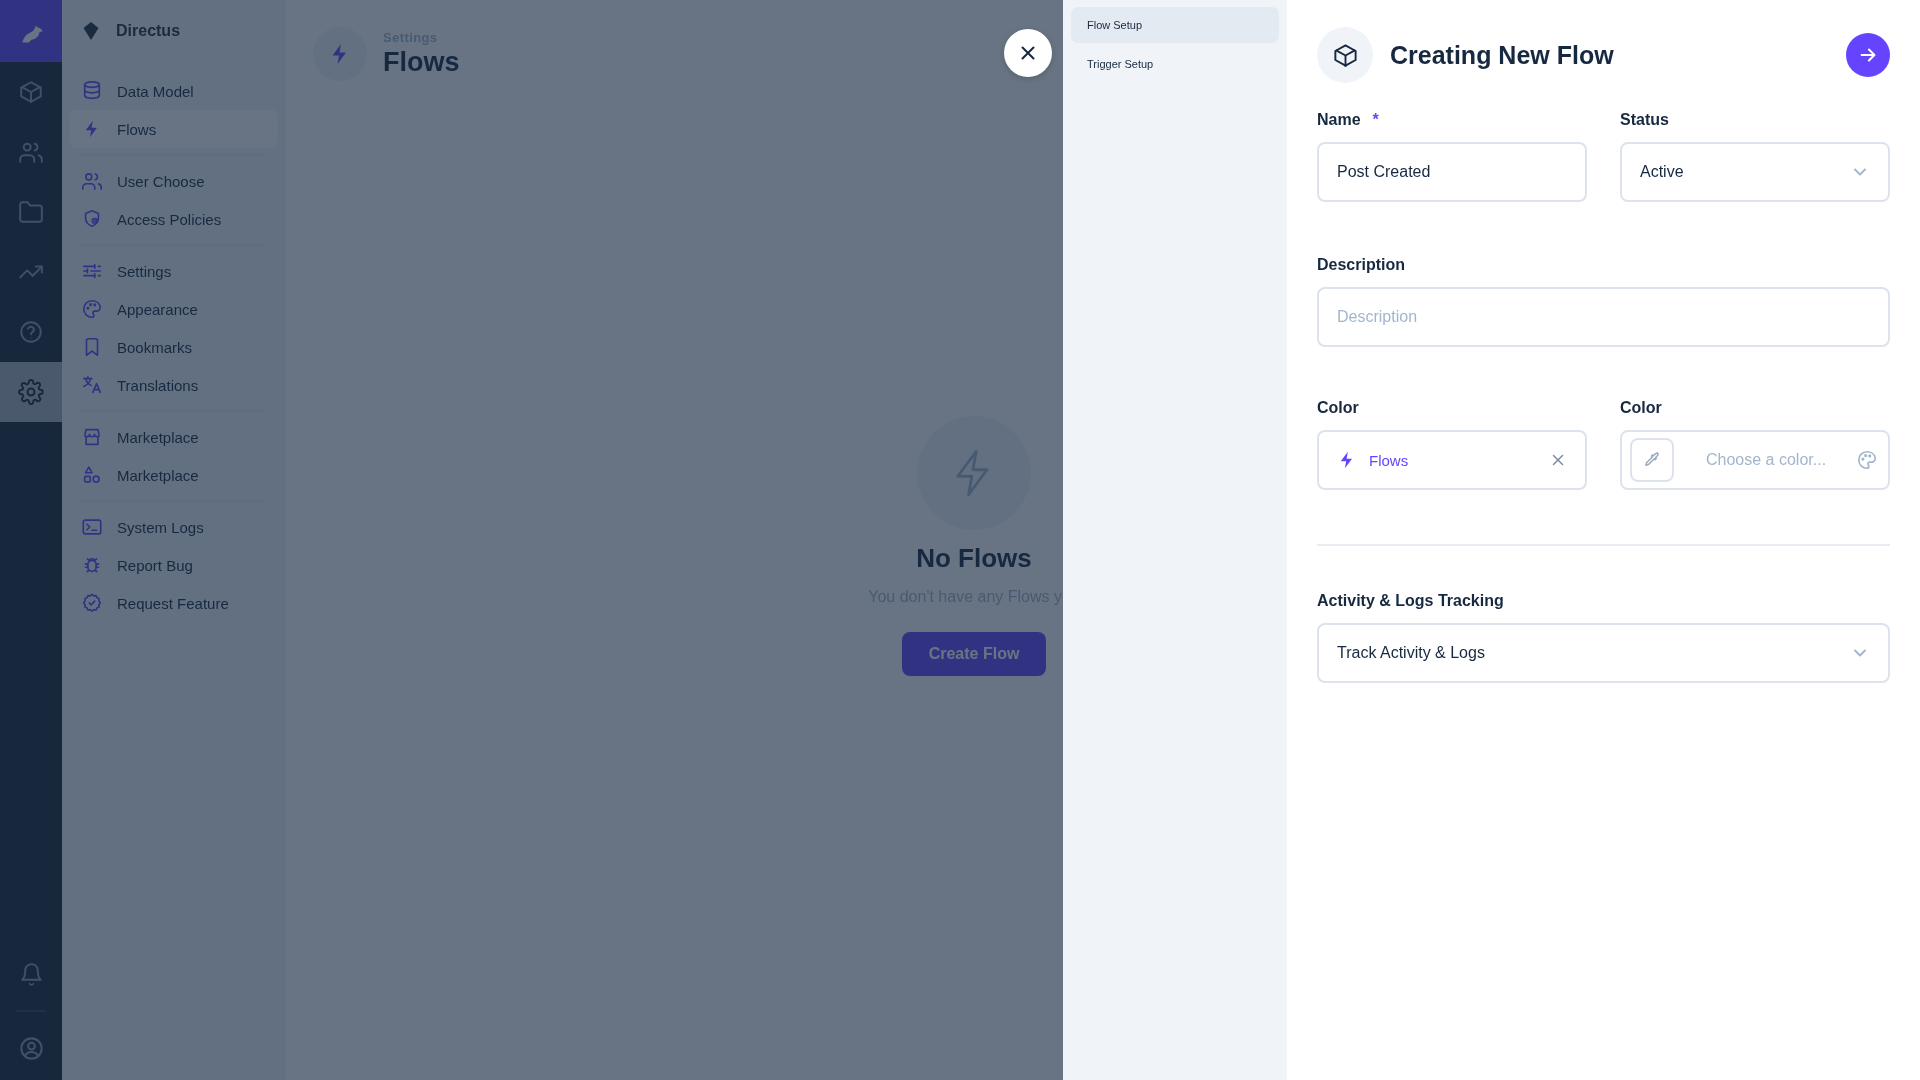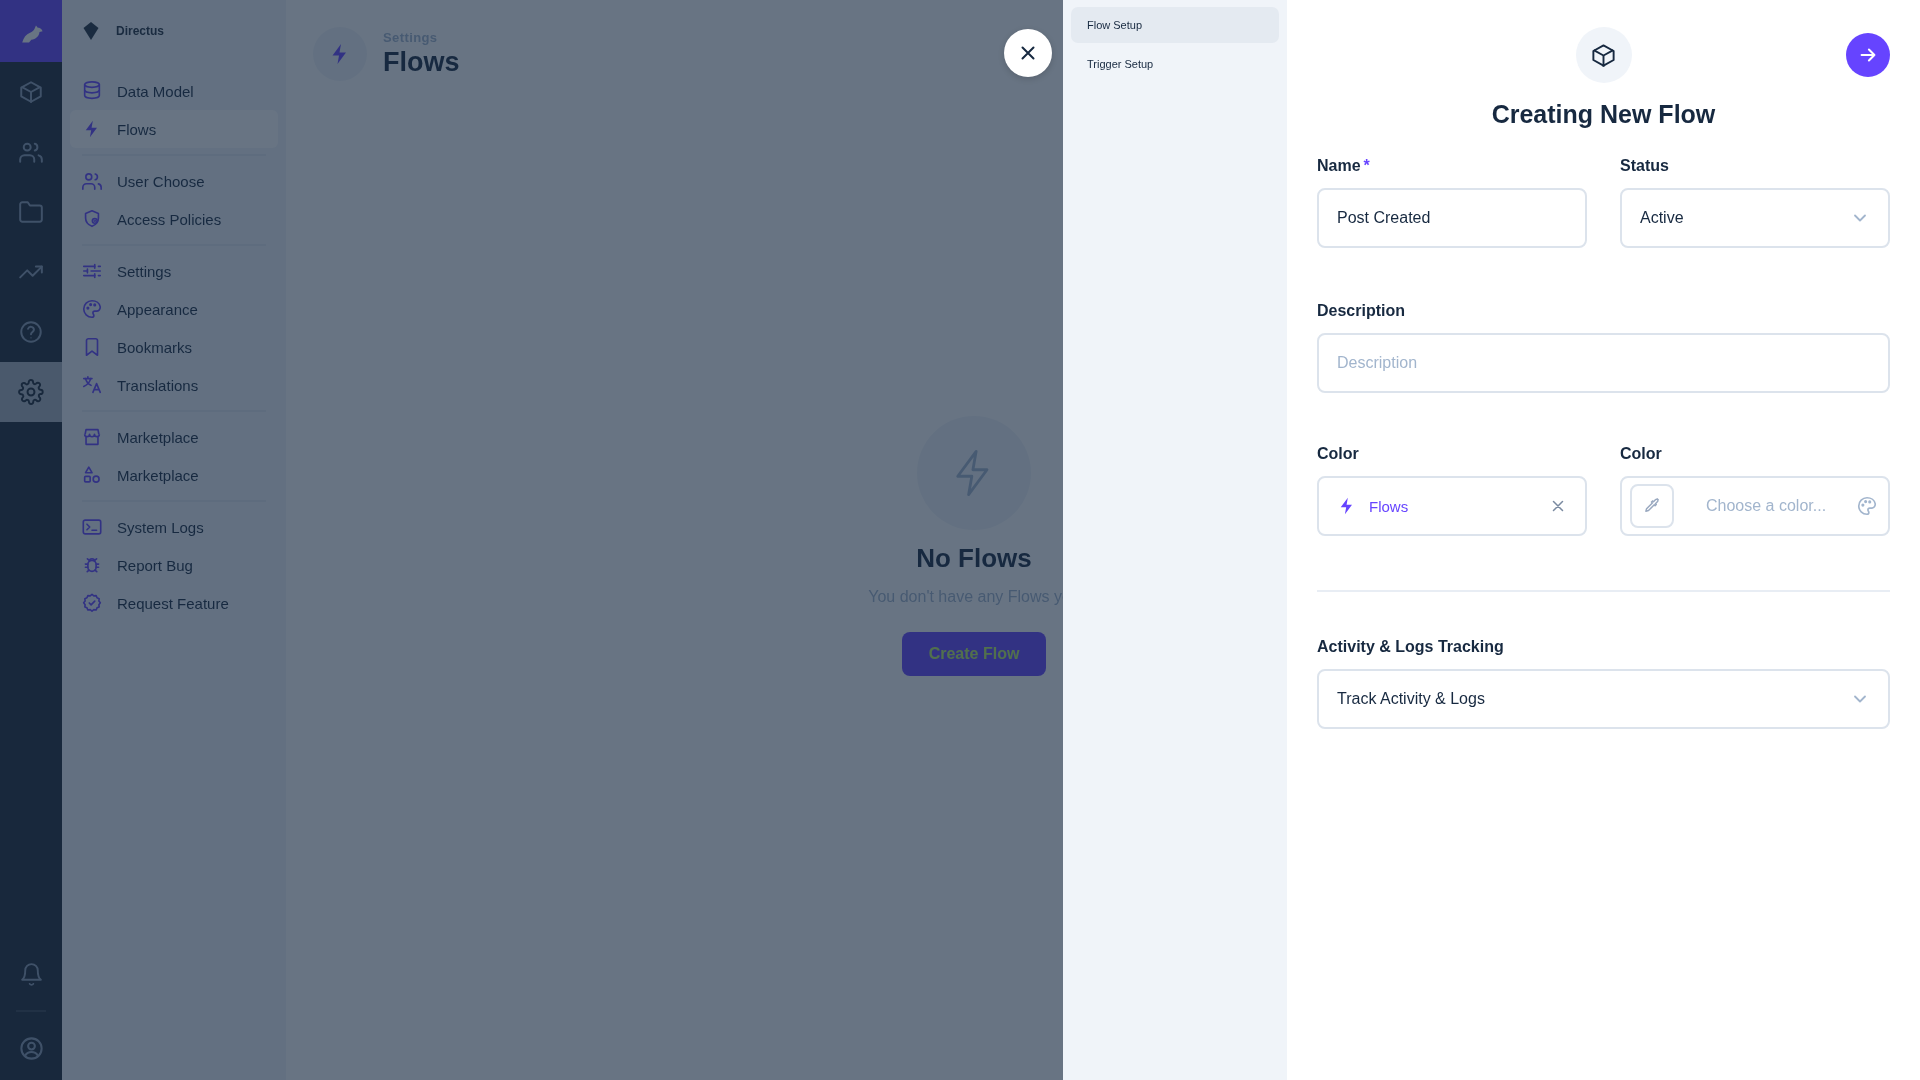--- a/index.html
+++ b/index.html
@@ -10,58 +10,58 @@
   .module-bar { position:absolute; left:0; top:0; width:62px; height:1080px; background:#1B2735; z-index:1; display:flex; flex-direction:column; align-items:center; }
   .logo-block { width:62px; height:62px; background:#6644FF; display:grid; place-items:center; flex:0 0 auto; }
   .mod-btn { width:62px; height:60px; display:grid; place-items:center; color:#8B9CB3; cursor:pointer; flex:0 0 auto; }
   .mod-btn.active { background:#A9B2BC; color:#1B2735; }
   .mod-bottom { margin-top:auto; display:flex; flex-direction:column; align-items:center; padding-bottom:2px; }
   .mod-divider { width:30px; height:2px; background:rgba(255,255,255,.12); margin:6px 0; }
 
   
   .nav { position:absolute; left:62px; top:0; width:224px; height:1080px; background:#F0F4F9; z-index:1; }
   .nav-header { height:62px; display:flex; align-items:center; gap:13px; padding:0 17px; }
-  .nav-header .pname { font-size:12px; font-weight:700; color:#22303F; }
+  .nav-header .pname { font-size:16px; font-weight:700; color:#22303F; }
   .nav-list { padding-top:10px; }
   .nav-item { height:38px; margin:0 8px; padding:0 10px; border-radius:6px; display:flex; align-items:center; gap:13px; font-size:15px; font-weight:500; color:#172940; cursor:pointer; }
   .nav-item.active { background:#FFFFFF; }
   .nicon { width:24px; height:24px; color:#6644FF; display:grid; place-items:center; flex:0 0 auto; }
   .nav-divider { height:2px; background:#E3E9F0; margin:6px 20px; }
 
   
   .main { position:absolute; left:286px; top:0; right:0; height:1080px; background:#fff; }
   .page-header { position:absolute; left:27px; top:27px; display:flex; align-items:center; gap:16px; }
   .icon-circle { width:54px; height:54px; border-radius:50%; background:#F0F4F9; display:grid; place-items:center; }
   .crumb { font-size:13px; font-weight:700; color:#A2B5CD; letter-spacing:.4px; margin-bottom:2px; }
   .page-title { font-size:27px; font-weight:800; color:#172940; }
   .empty-wrap { position:absolute; left:0; top:0; width:1376px; height:1080px; display:flex; flex-direction:column; align-items:center; }
   .empty-circle { margin-top:416px; width:114px; height:114px; border-radius:50%; background:#F0F4F9; display:grid; place-items:center; color:#A2B5CD; }
   .empty-title { margin-top:13px; font-size:26px; font-weight:800; color:#172940; }
   .empty-sub { margin-top:14px; font-size:16px; color:#A2B5CD; }
-  .cta-btn { margin-top:26px; height:44px; padding:0 27px; background:#6644FF; color:#bef264; font-size:16px; font-weight:700; border:none; border-radius:8px; cursor:pointer; font-family:inherit; }
+  .cta-btn { margin-top:26px; height:44px; padding:0 27px; background:#6644FF; color:#ffffff; font-size:16px; font-weight:700; border:none; border-radius:8px; cursor:pointer; font-family:inherit; }
 
   
   .dim-overlay { position:absolute; inset:0; background:rgba(23,41,64,0.65); z-index:5; }
 
   
   .drawer { position:absolute; left:1063px; top:0; right:0; height:1080px; z-index:10; display:flex; }
   .drawer-close { position:absolute; left:-59px; top:29px; width:48px; height:48px; border-radius:50%; background:#fff; border:none; display:grid; place-items:center; color:#172940; cursor:pointer; box-shadow:0 2px 6px rgba(0,0,0,.15); }
   .drawer-nav { width:224px; background:#F0F4F9; padding:7px 8px; flex:0 0 auto; }
   .dnav-item { height:36px; border-radius:7px; display:flex; align-items:center; padding:0 16px; font-size:11px; font-weight:500; color:#172940; margin-bottom:3px; cursor:pointer; }
   .dnav-item.active { background:#E4EAF1; }
   .drawer-main { flex:1; background:#fff; position:relative; padding:0 30px; }
-  .drawer-header { margin-top:27px; display:flex; align-items:center; gap:17px;flex-direction:column; }
+  .drawer-header { margin-top:27px; display:flex; align-items:center; gap:17px; }
   .dh-circle { width:56px; height:56px; border-radius:50%; background:#F0F4F9; display:grid; place-items:center; color:#172940; flex:0 0 auto; }
   .dh-title { font-size:25px; font-weight:800; color:#172940; }
   .submit-btn { position:absolute; right:30px; top:33px; width:44px; height:44px; border-radius:50%; background:#6644FF; border:none; color:#fff; display:grid; place-items:center; cursor:pointer; }
 
   .frow { display:flex; gap:33px; }
   .fgroup { width:270px; }
   .fgroup.full { width:573px; }
-  .flabel { font-size:16px; font-weight:700; color:#172940; margin-bottom:13px; display:flex; gap:3px; }
+  .flabel { font-size:16px; font-weight:700; color:#172940; margin-bottom:13px; display:flex; gap:12px; }
   .req { color:#6644FF; }
   .fbox { height:60px; border:2px solid #DCE3EC; border-radius:8px; background:#fff; display:flex; align-items:center; padding:3px 18px; font-size:16px; color:#172940; gap:12px; }
   .fbox input { border:none; outline:none; font:inherit; color:#172940; width:100%; background:transparent; }
   .fbox input::placeholder { color:#A2B5CD; }
   .fbox.select { cursor:pointer; justify-content:space-between; }
   .chev { color:#A2B5CD; flex:0 0 auto; }
   .spacer-r1 { margin-top:28px; }
   .spacer-r2 { margin-top:54px; }
   .spacer-r3 { margin-top:52px; }
   .form-divider { height:2px; background:#E8EDF4; margin-top:54px; }

